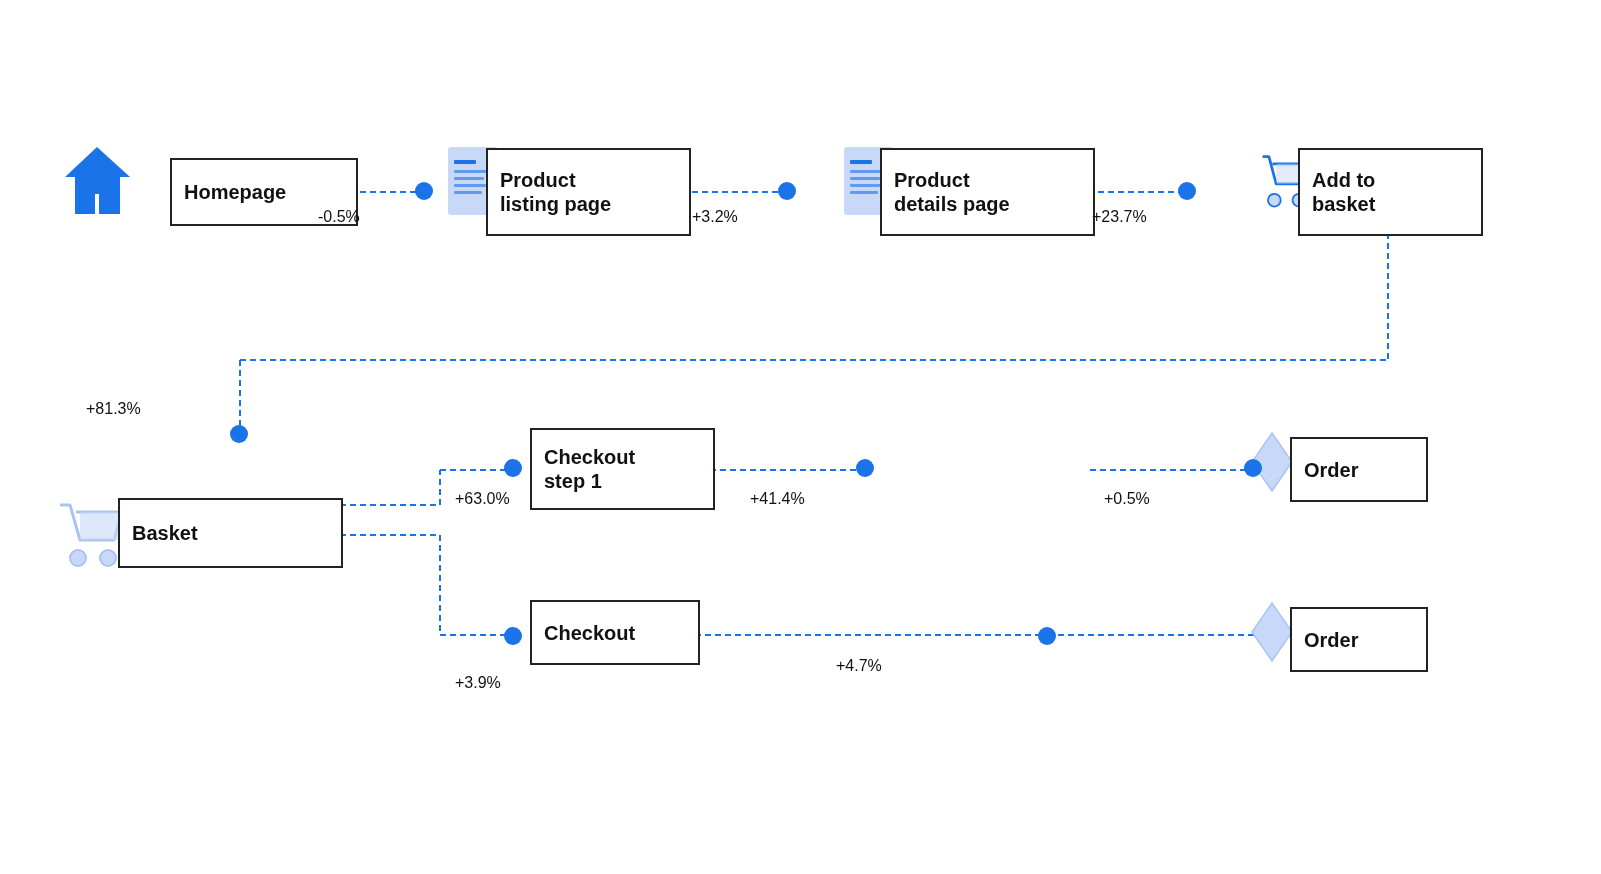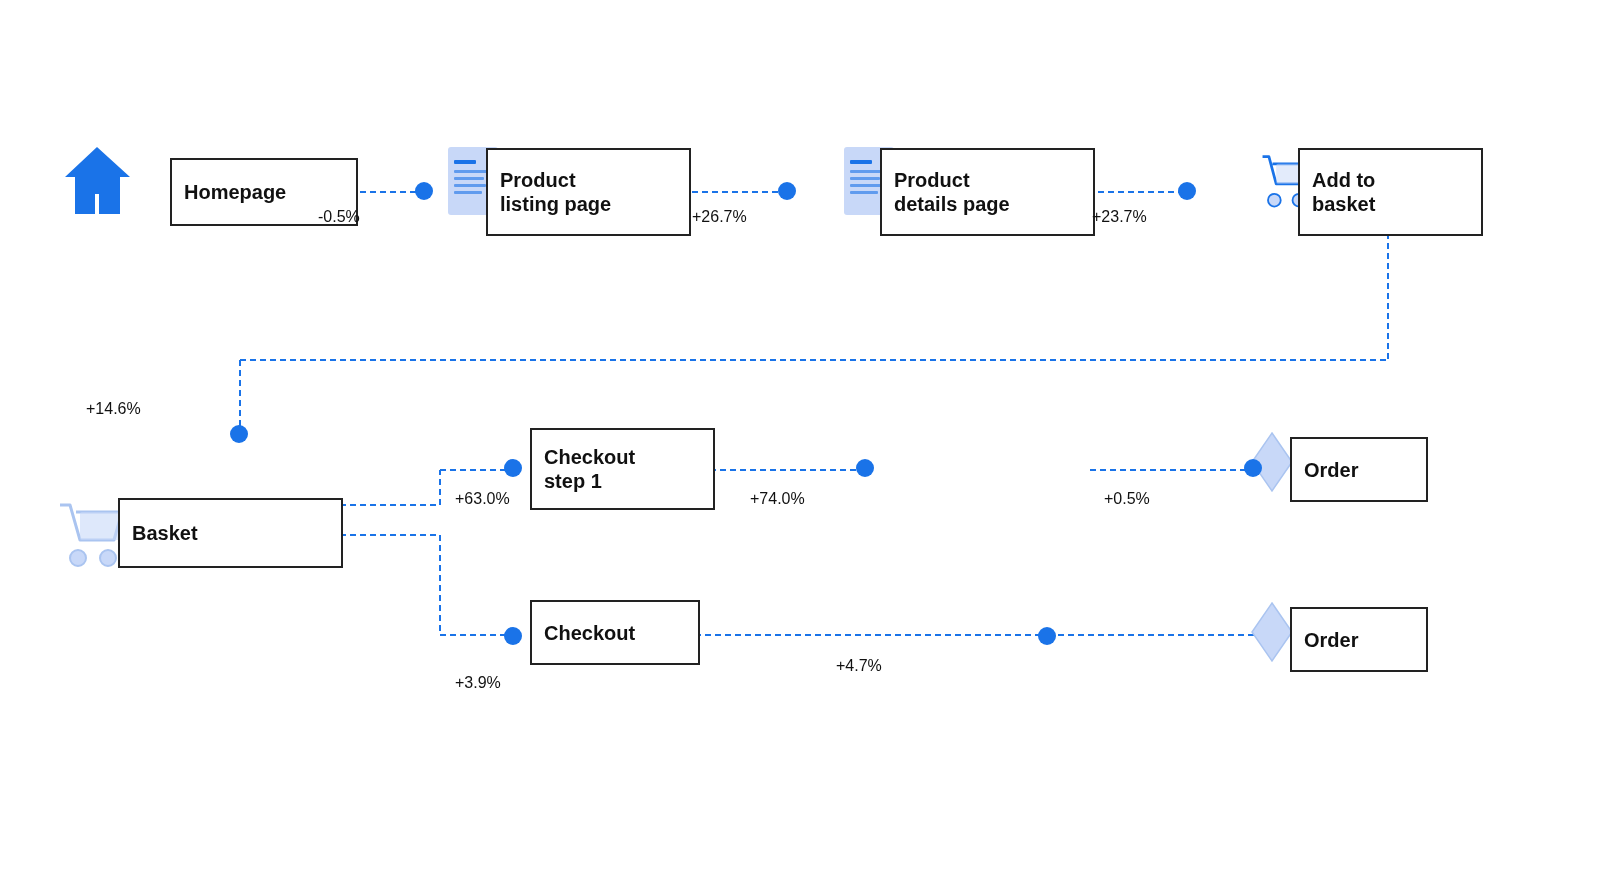--- a/index.html
+++ b/index.html
@@ -212,22 +212,22 @@
   <div class="dot" style="left:778px; top:182px;"></div>
   <div class="dot" style="left:1178px; top:182px;"></div>
   <div class="dot" style="left:230px; top:425px;"></div>
   <div class="dot" style="left:504px; top:459px;"></div>
   <div class="dot" style="left:856px; top:459px;"></div>
   <div class="dot" style="left:1244px; top:459px;"></div>
   <div class="dot" style="left:504px; top:627px;"></div>
   <div class="dot" style="left:1038px; top:627px;"></div>
 
   <div class="pct-label" style="left:318px; top:208px;">-0.5%</div>
-  <div class="pct-label" style="left:692px; top:208px;">+26.7%</div>
+  <div class="pct-label" style="left:692px; top:208px;">+3.2%</div>
   <div class="pct-label" style="left:1092px; top:208px;">+23.7%</div>
-  <div class="pct-label" style="left:86px; top:400px;">+14.6%</div>
+  <div class="pct-label" style="left:86px; top:400px;">+81.3%</div>
   <div class="pct-label" style="left:455px; top:490px;">+63.0%</div>
-  <div class="pct-label" style="left:750px; top:490px;">+74.0%</div>
+  <div class="pct-label" style="left:750px; top:490px;">+41.4%</div>
   <div class="pct-label" style="left:1104px; top:490px;">+0.5%</div>
   <div class="pct-label" style="left:455px; top:674px;text-align:right;">+3.9%</div>
   <div class="pct-label" style="left:836px; top:657px;">+4.7%</div>
 
 </div>
 
 </body></html>

